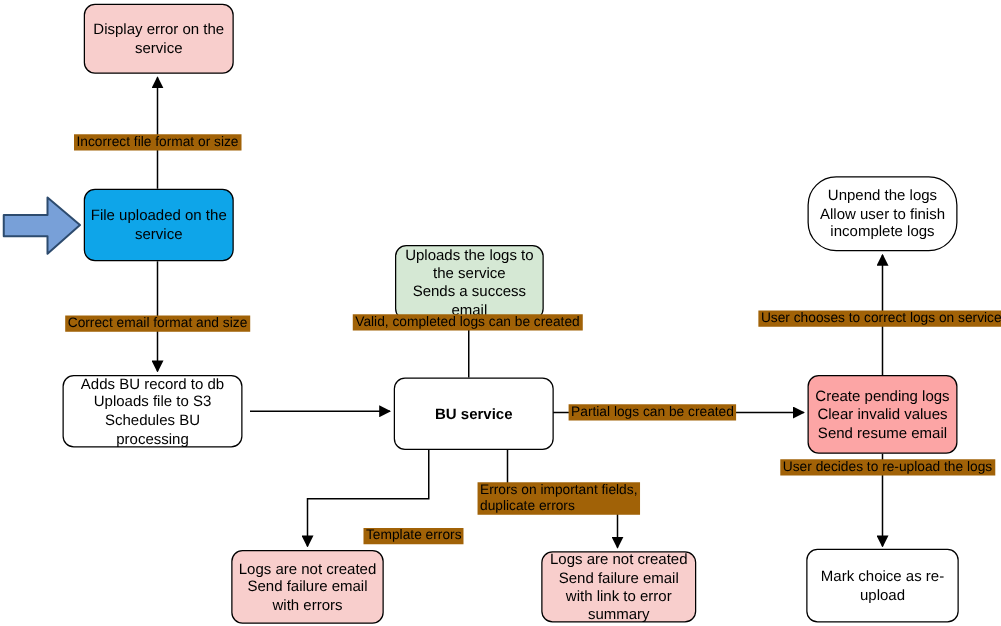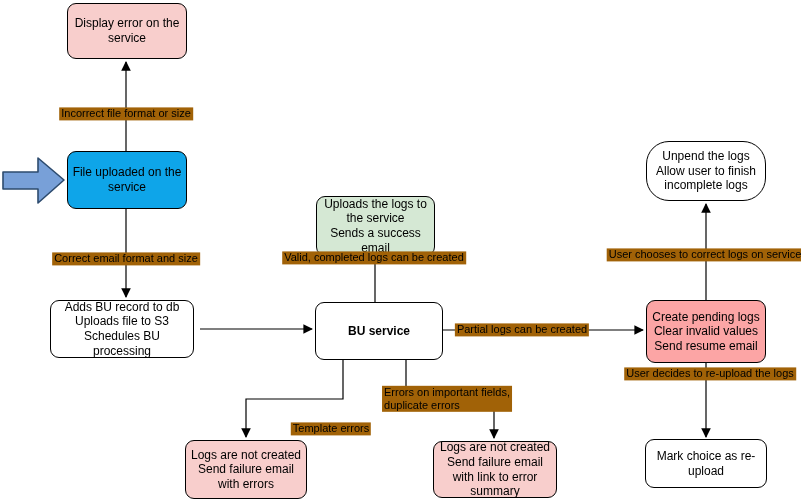--- a/index.html
+++ b/index.html
@@ -63,21 +63,21 @@
 the service
 Sends a success
 email</div>
   <div class="node fill-white" style="left:315px; top:302px; width:128px; height:58px;font-weight:bold;">BU service</div>
   <div class="node fill-yellow" style="left:646px; top:300px; width:120px; height:63px;">Create pending logs
 Clear invalid values
 Send resume email</div>
   <div class="node fill-white" style="left:646px; top:141px; width:120px; height:60px;border-radius:23px;">Unpend the logs
 Allow user to finish
 incomplete logs</div>
-  <div class="node fill-white" style="left:645px; top:439px; width:122px; height:49px;">Mark choice as re-
+  <div class="node fill-white" style="left:645px; top:439px; width:122px; height:59px;">Mark choice as re-
 upload</div>
   <div class="node fill-pink" style="left:185px; top:440px; width:122px; height:59px;">Logs are not created
 Send failure email
 with errors</div>
   <div class="node fill-pink" style="left:433px; top:441px; width:124px; height:57px;">Logs are not created
 Send failure email
 with link to error
 summary</div>
 
   <div class="edge-label" style="left:126px; top:114px;">Incorrect file format or size</div>

